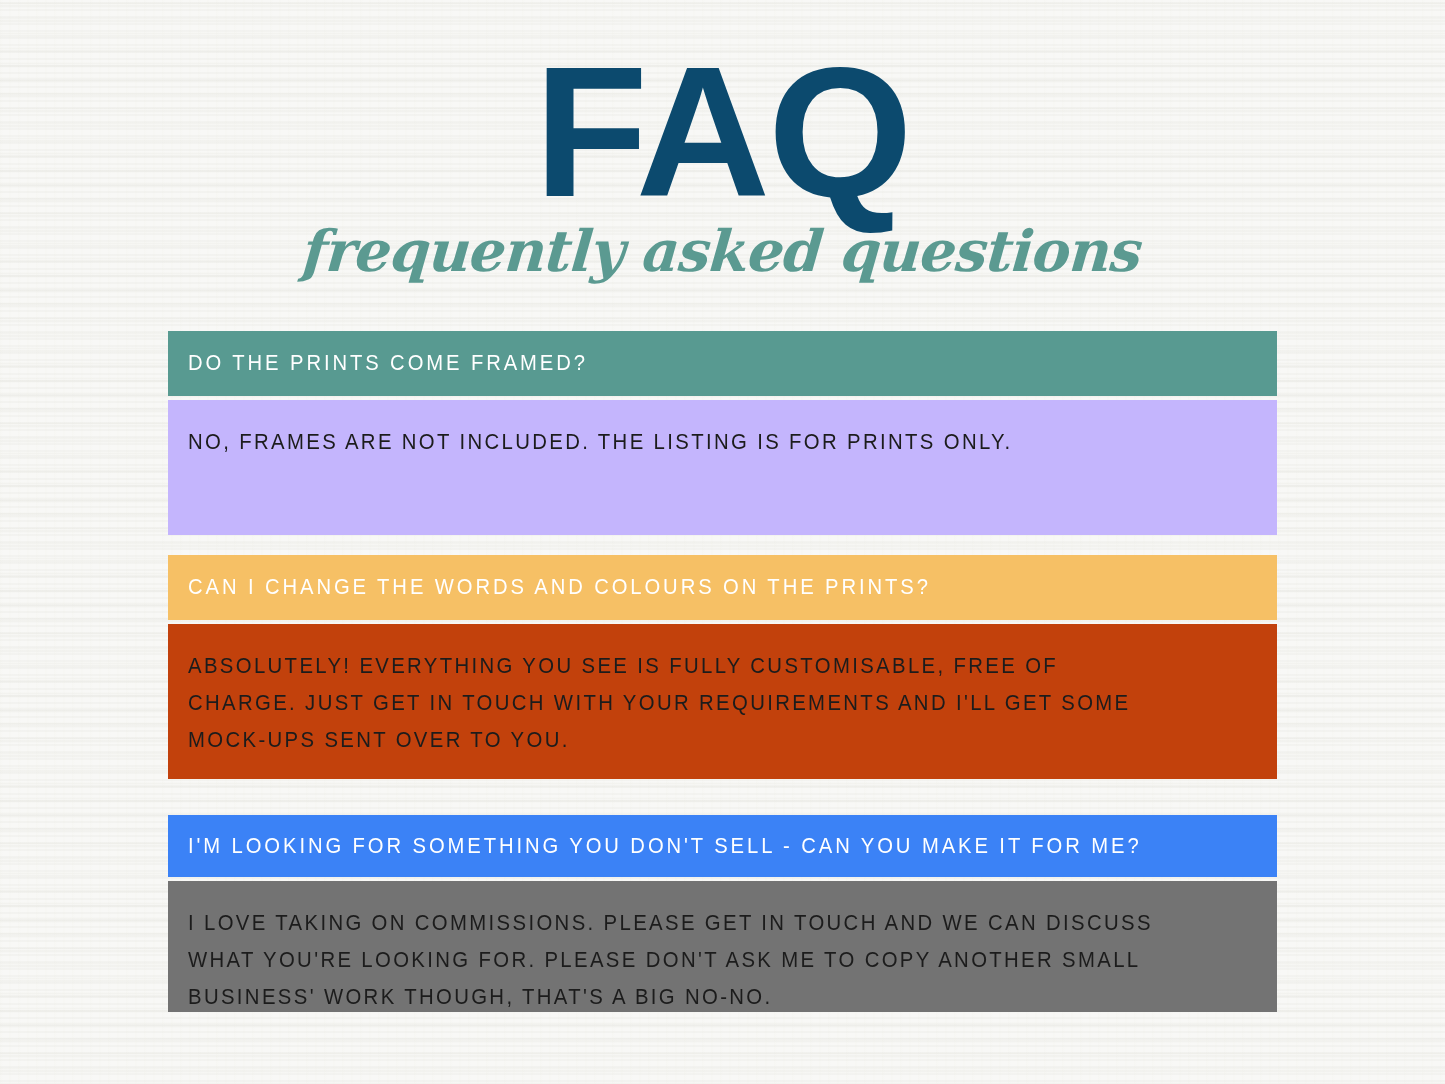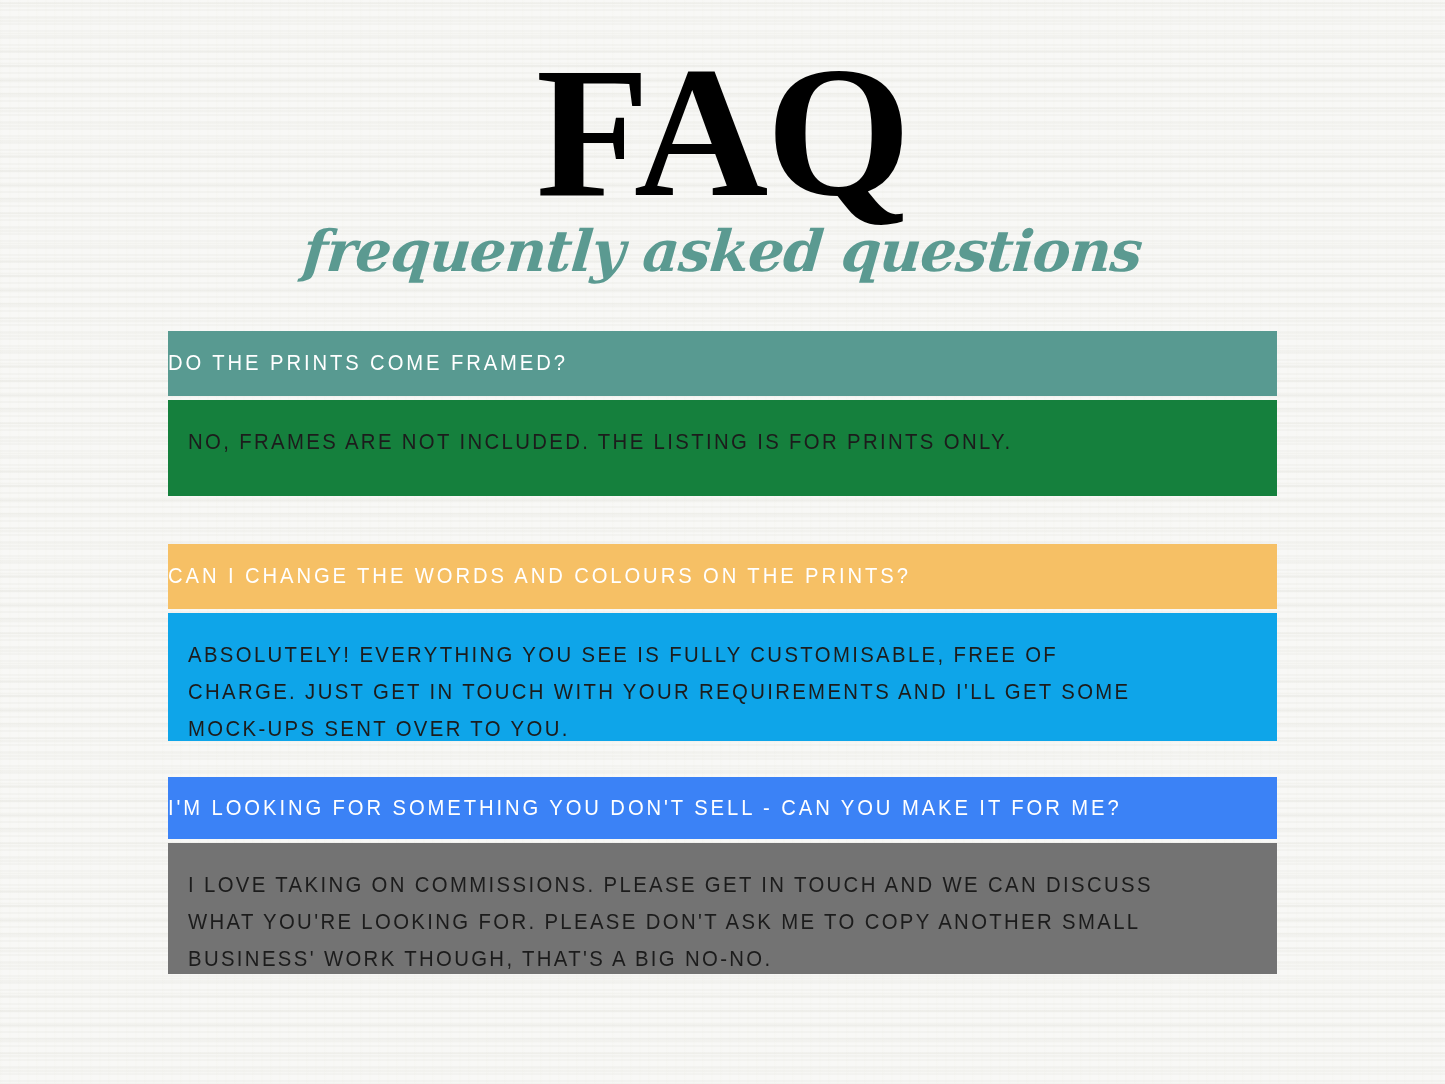--- a/index.html
+++ b/index.html
@@ -53,26 +53,26 @@
   #faq-header {
     position: absolute;
     left: 0;
     top: 0;
     width: 1445px;
     text-align: center;
   }
 
   #faq-title {
     margin-top: 44px;
-    font-family: Liberation Serif, serif;
+    font-family: Liberation Sans, sans-serif;
     font-weight: bold;
     font-size: 186px;
     line-height: 0.95;
     letter-spacing: -2px;
-    color: #000000;
+    color: #0c4a6e;
     display: block;
   }
 
   #faq-subtitle {
     display: block;
     margin-top: -4px;
     font-family: "DejaVu Serif", "Liberation Serif", serif;
     font-style: italic;
     font-weight: bold;
     font-size: 57px;
@@ -88,20 +88,21 @@
     top: 331px;
     width: 1109px;
   }
 
   .faq-item { width: 100%; }
 
   .faq-question {
     width: 100%;
     display: flex;
     align-items: center;
+    padding-left: 20px;
     padding-right: 18px;
   }
 
   .faq-question-text {
     font-family: "Liberation Sans", sans-serif;
     font-weight: 300;
     font-size: 21.5px;
     letter-spacing: 3.1px;
     color: #ffffff;
     white-space: nowrap;
@@ -137,29 +138,29 @@
   <div id="faq-header">
     <span id="faq-title">FAQ</span>
     <span id="faq-subtitle">frequently asked questions</span>
   </div>
 
   <div id="faq-list">
       <div class="faq-item">
         <div class="faq-question" style="background-color: rgb(88, 154, 145); height: 65px;">
           <span class="faq-question-text">DO THE PRINTS COME FRAMED?</span>
         </div>
-        <div class="faq-answer" style="height: 96px; margin-top: 4px; background-color: #15803d;">
+        <div class="faq-answer" style="height: 135px; margin-top: 4px; background-color: #c4b5fd;">
           <div class="faq-answer-line">NO, FRAMES ARE NOT INCLUDED. THE LISTING IS FOR PRINTS ONLY.</div>
         </div>
       </div>
-      <div class="faq-item" style="margin-top: 48px; border-radius: 17px;">
+      <div class="faq-item" style="margin-top: 20px; border-radius: 17px;">
         <div class="faq-question" style="background-color: rgb(246, 192, 101); height: 65px;">
           <span class="faq-question-text">CAN I CHANGE THE WORDS AND COLOURS ON THE PRINTS?</span>
         </div>
-        <div class="faq-answer" style="height: 128px; margin-top: 4px; background-color: #0ea5e9;">
+        <div class="faq-answer" style="height: 155px; margin-top: 4px; background-color: #c2410c;">
           <div class="faq-answer-line">ABSOLUTELY! EVERYTHING YOU SEE IS FULLY CUSTOMISABLE, FREE OF</div>
           <div class="faq-answer-line">CHARGE. JUST GET IN TOUCH WITH YOUR REQUIREMENTS AND I'LL GET SOME</div>
           <div class="faq-answer-line">MOCK-UPS SENT OVER TO YOU.</div>
         </div>
       </div>
       <div class="faq-item" style="margin-top: 36px;">
         <div class="faq-question" style="background-color: #3b82f6; height: 62px;">
           <span class="faq-question-text">I'M LOOKING FOR SOMETHING YOU DON'T SELL - CAN YOU MAKE IT FOR ME?</span>
         </div>
         <div class="faq-answer" style="height: 131px; margin-top: 4px; background-color: #737373;">

